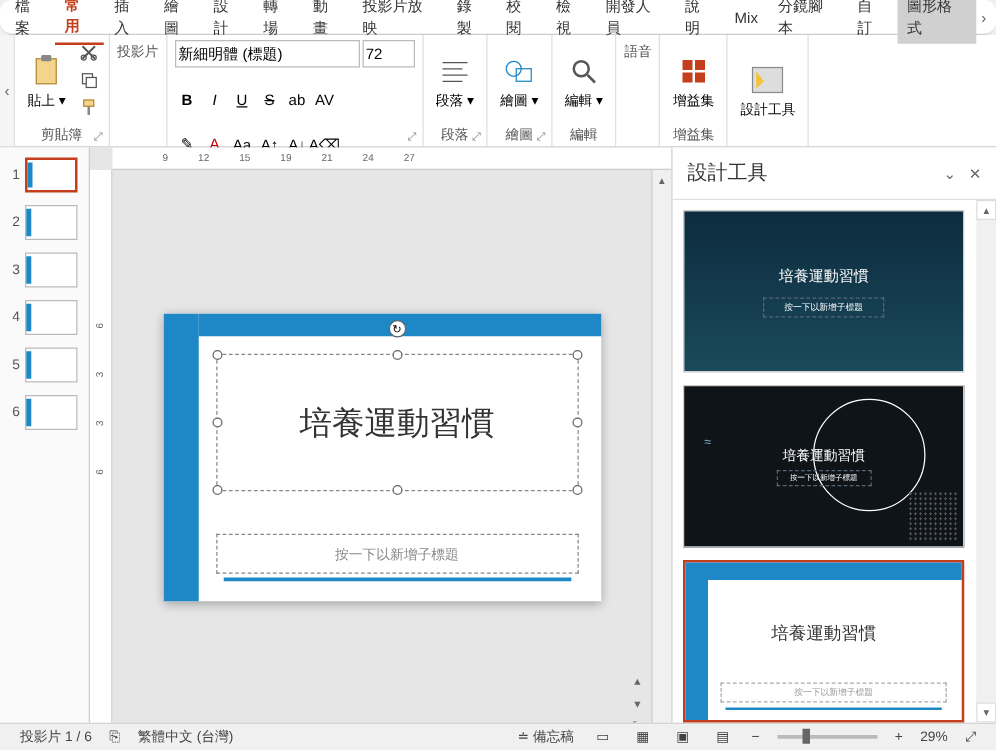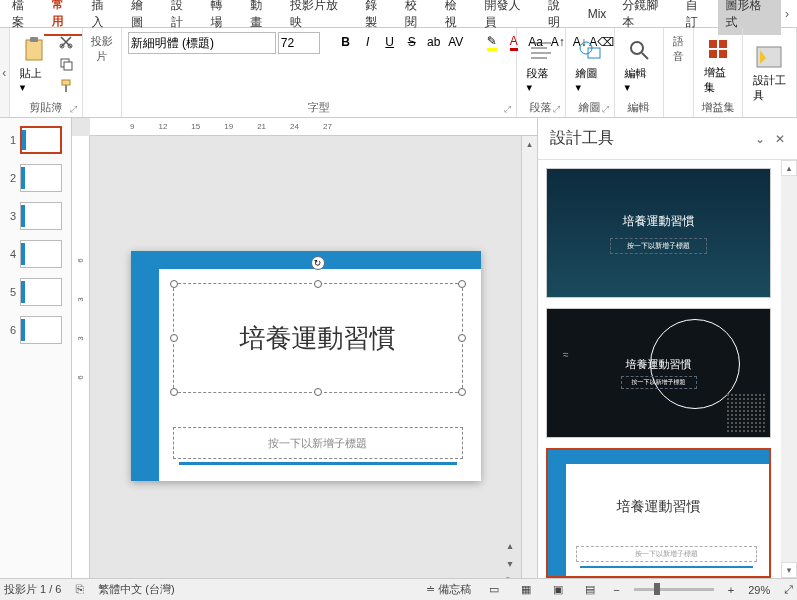--- a/index.html
+++ b/index.html
@@ -1,18 +1,18 @@
 <!DOCTYPE html>
 <html><head>
 <meta charset="utf-8">
 <style>
 * { box-sizing: border-box; margin: 0; padding: 0; }
 body { font-family: "Microsoft JhengHei", Arial, sans-serif; font-size: 12px; background: #f0f0f0; width: 797px; height: 600px; overflow: hidden; }
 
-.tabs { display: flex; background: #fff; border-bottom: 1px solid #ccc; height: 28px; align-items: center; padding: 0 4px; }
+.tabs { display: flex; background: #fff; border-bottom: 1px solid #ccc; height: 28px; align-items: center; padding: 0 4px; border-radius: 10px; }
 .tab { padding: 4px 8px; cursor: pointer; font-size: 12px; color: #333; }
 .tab.active { color: #c43e1c; border-bottom: 2px solid #c43e1c; font-weight: bold; }
 .tab.context { background: #d0d0d0; color: #333; }
 .tab-overflow { padding: 4px; color: #666; }
 
 .ribbon { display: flex; background: #fff; height: 90px; border-bottom: 1px solid #ccc; }
 .ribbon-chevron { width: 12px; background: #f5f5f5; border-right: 1px solid #e0e0e0; display: flex; align-items: center; justify-content: center; color: #666; }
 .ribbon-group { border-right: 1px solid #e0e0e0; padding: 4px 6px 2px 6px; display: flex; flex-direction: column; justify-content: space-between; position: relative; }
 .ribbon-group-label { font-size: 11px; color: #555; text-align: center; padding-top: 2px; }
 .ribbon-group-body { flex: 1; display: flex; gap: 4px; }
@@ -76,21 +76,21 @@
 .opt2 .s { font-size: 6px; border: 1px dashed #567; padding: 1px 10px; margin-top: 4px; z-index: 1; }
 .opt3 .blue-bar3 { position: absolute; left: 0; top: 0; bottom: 0; width: 18px; background: #1e88c7; }
 .opt3 .blue-top3 { position: absolute; left: 18px; right: 0; top: 0; height: 14px; background: #1e88c7; }
 .opt3 .t { position: absolute; left: 0; right: 0; top: 48px; text-align: center; font-size: 14px; color: #333; }
 .opt3 .s { position: absolute; left: 28px; right: 12px; bottom: 14px; border: 1px dashed #aaa; font-size: 7px; color: #999; text-align: center; padding: 2px; }
 .opt3 .ul { position: absolute; left: 32px; right: 16px; bottom: 8px; height: 2px; background: #1e88c7; }
 .dscroll { width: 16px; display: flex; flex-direction: column; }
 .dscroll .arr { height: 16px; font-size: 9px; color: #666; display: flex; align-items: center; justify-content: center; border: 1px solid #ddd; }
 .dscroll .dtrack { flex: 1; background: #f0f0f0; }
 
-.status { height: 22px; background: #f0f0f0; border-top: 1px solid #ccc; display: flex; align-items: center; padding: 0 4px; font-size: 11px; color: #444; gap: 14px; }
+.status { height: 22px; background: #f0f0f0; border-top: 1px solid #ccc; display: flex; align-items: center; padding: 0 16px; font-size: 11px; color: #444; gap: 14px; }
 .status .spacer { flex: 1; }
 .status .vbtn { width: 18px; height: 16px; display: flex; align-items: center; justify-content: center; cursor: pointer; }
 .zoom-slider { width: 80px; height: 3px; background: #bbb; position: relative; }
 .zoom-slider .thumb { width: 6px; height: 12px; background: #666; position: absolute; left: 20px; top: -5px; }
 </style>
 </head>
 <body>
 
 <div class="tabs">
   <div class="tab">檔案</div>
@@ -151,21 +151,21 @@
     </div>
     <div class="ribbon-group-label">剪貼簿</div>
     <div class="dialog-launcher">⤢</div>
   </div>
 
   <div class="ribbon-group">
     <div class="ribbon-group-label">投影片</div>
   </div>
 
   <div class="ribbon-group" style="min-width:200px">
-    <div class="ribbon-group-body" style="flex-direction:row;gap:16px">
+    <div class="ribbon-group-body" style="flex-direction:column;gap:16px">
       <div class="btn-row">
         <input class="font-select" value="新細明體 (標題)" style="">
         <input class="size-select" value="72" style="">
       </div>
       <div class="btn-row">
         <div class="small-btn" style="font-weight:bold">B</div>
         <div class="small-btn" style="font-style:italic">I</div>
         <div class="small-btn" style="text-decoration:underline">U</div>
         <div class="small-btn" style="text-decoration:line-through">S</div>
         <div class="small-btn">ab</div>

